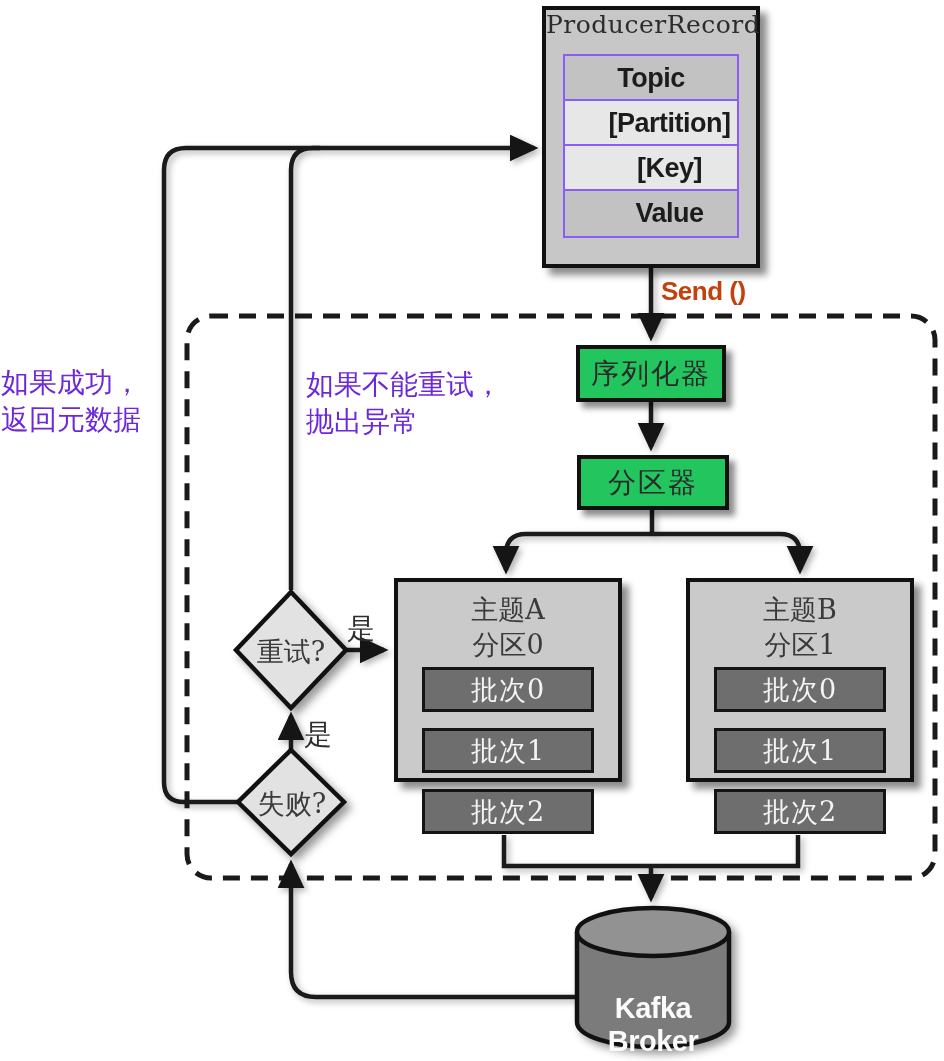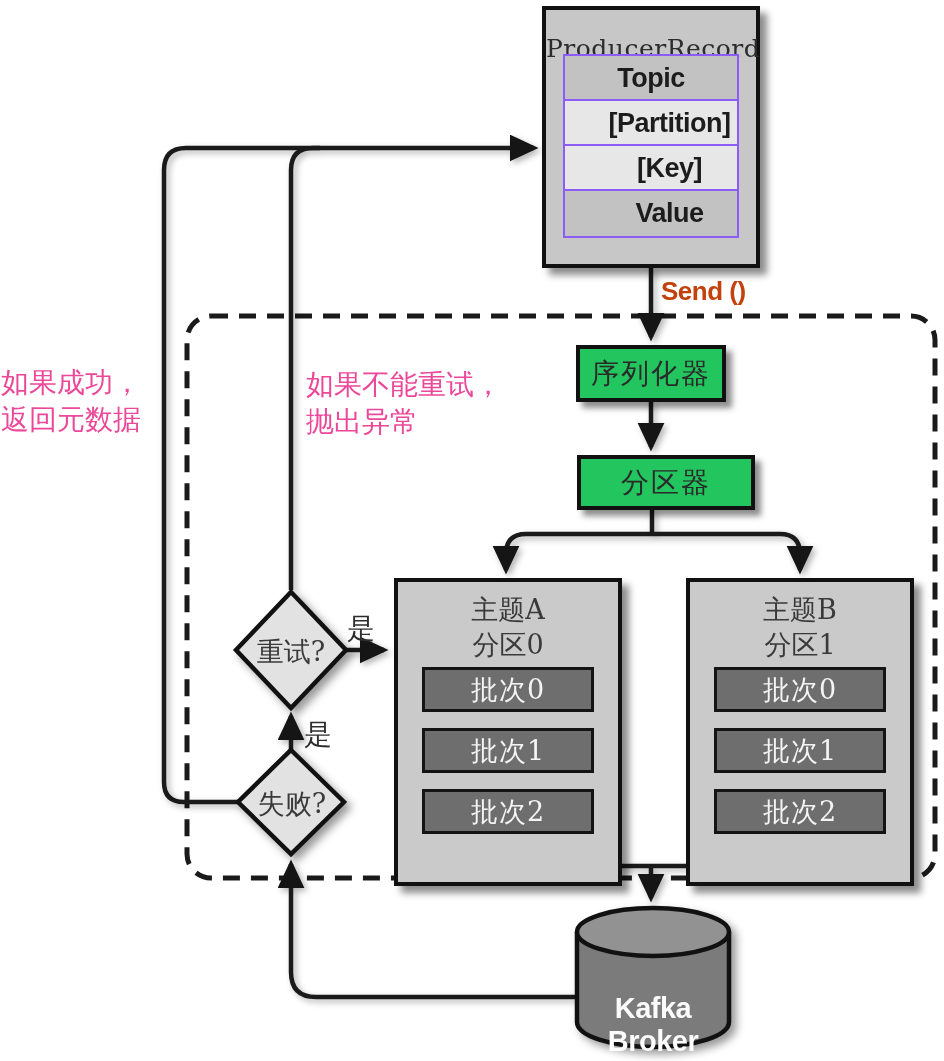--- a/index.html
+++ b/index.html
@@ -14,62 +14,62 @@
   .softshadow{filter:drop-shadow(3px 3px 3px rgba(0,0,0,0.30));}
   .absbox{position:absolute;box-sizing:border-box;}
 
   
   .pr-box{
     left:542px;top:6px;width:218px;height:262px;
     background:#c7c7c7;border:4px solid #111;
     box-shadow:7px 7px 7px rgba(0,0,0,0.45);
   }
   .pr-title{
-    margin-top:24px;text-align:center;font-size:25px;color:#2c2c2c;letter-spacing:0.5px;
+    margin-top:0;text-align:center;font-size:25px;color:#2c2c2c;letter-spacing:0.5px;
   }
   .pr-rows{position:absolute;left:17px;right:17px;top:44px;}
   .pr-row{
     box-sizing:border-box;height:49px;border:2px solid #8b5cf6;
     display:flex;align-items:center;justify-content:center;
     font-family:"Liberation Sans","DejaVu Sans",sans-serif;
     font-weight:600;font-size:27px;letter-spacing:-0.5px;color:#1c1c1c;
   }
   .pr-row + .pr-row{margin-top:-4px;padding-left:37px;}
   .tone-grey{background:#c2c2c2;}
   .tone-light{background:#e7e7e7;}
 
   
   .proc{
     background:#22c55e;border:4px solid #111;
     box-shadow:6px 6px 6px rgba(0,0,0,0.45);
     display:flex;align-items:center;justify-content:center;
     font-size:28px;color:#2a2a2a;letter-spacing:2px;
   }
   .serializer{left:576px;top:345px;width:150px;height:57px;}
-  .partitioner{left:577px;top:455px;width:178px;height:55px;}
+  .partitioner{left:577px;top:455px;width:152px;height:55px;}
 
   
   .topic{
-    width:228px;height:308px;top:578px;
+    width:228px;height:204px;top:578px;
     background:#cacaca;border:4px solid #111;
     box-shadow:7px 7px 7px rgba(0,0,0,0.45);
   }
   .topic-a{left:394px;}
   .topic-b{left:686px;}
   .topic-hd{margin-top:10px;text-align:center;font-size:27px;line-height:35px;color:#3a3a3a;}
   .batches{position:absolute;left:24px;right:24px;top:85px;}
   .batch{
     box-sizing:border-box;height:45px;margin-bottom:16px;
     background:#6e6e6e;border:3px solid #141414;
     display:flex;align-items:center;justify-content:center;
     font-size:27px;color:#f4f4f4;letter-spacing:1px;
   }
 
   
-  .note{position:absolute;font-size:28px;line-height:37px;color:#ec4899;}
+  .note{position:absolute;font-size:28px;line-height:37px;color:#6d28d9;}
   .send-label{
     position:absolute;left:661px;top:276px;
     font-family:"Liberation Sans","DejaVu Sans",sans-serif;
     font-weight:600;font-size:26px;letter-spacing:-0.5px;color:#c2410c;
   }
   .yes{position:absolute;font-size:28px;color:#2e2e2e;}
   .yes-retry{left:347px;top:610px;}
   .yes-fail{left:304px;top:716px;}
   .diamond-label{
     position:absolute;width:110px;text-align:center;

